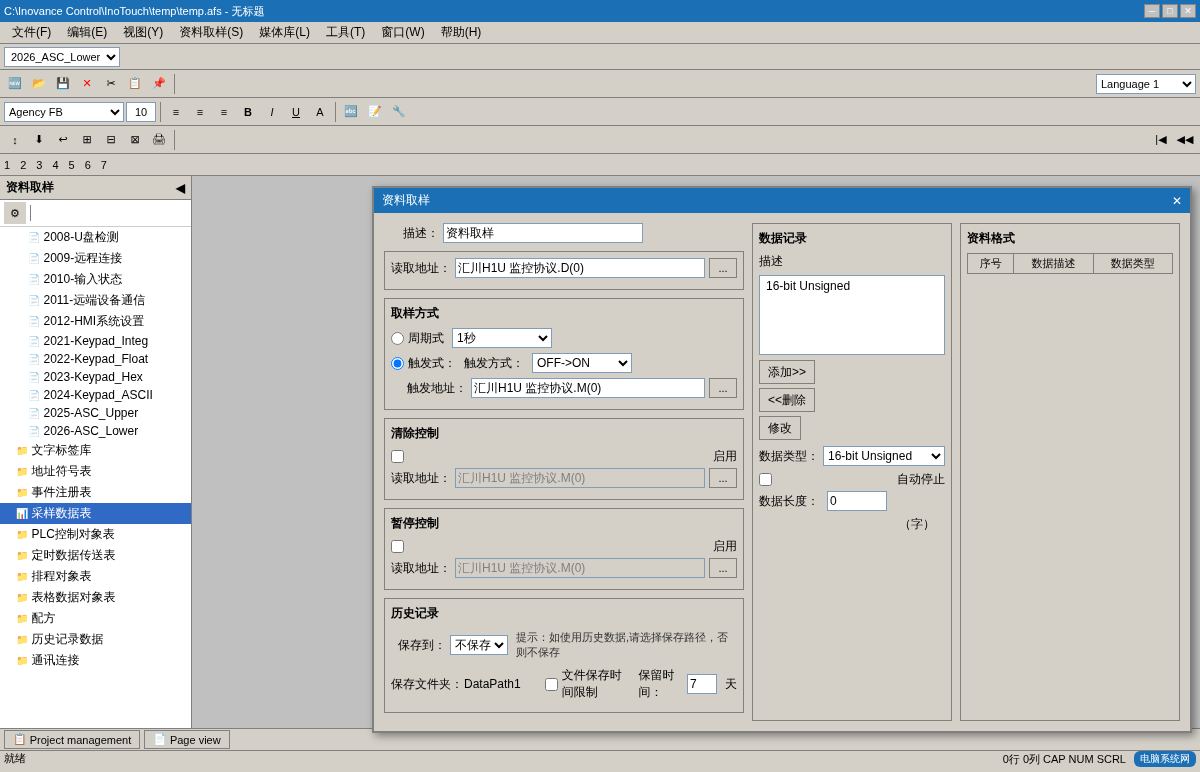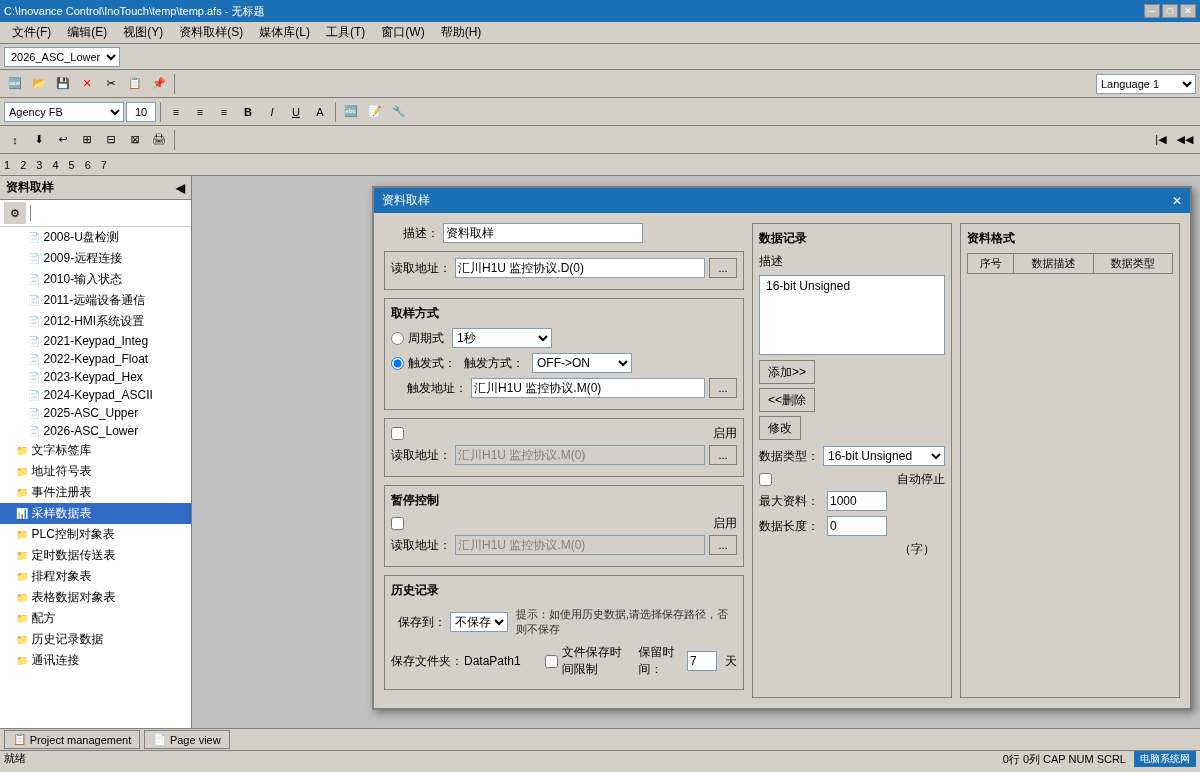--- a/index.html
+++ b/index.html
@@ -614,20 +614,21 @@
                 </select>
               </div>
               <div class="field-row" style="margin-left:16px;">
                 <span class="field-label">触发地址：</span>
                 <input class="field-input" type="text" value="汇川H1U 监控协议.M(0)" style="">
                 <button class="field-btn">...</button>
               </div>
             </div>
 
             <div class="section-group">
+              <div class="section-title">清除控制</div>
               <div class="checkbox-row">
                 <input type="checkbox" style="">
                 <span>启用</span>
               </div>
               <div class="field-row">
                 <span class="field-label">读取地址：</span>
                 <input class="field-input disabled" type="text" disabled="" value="汇川H1U 监控协议.M(0)" style="">
                 <button class="field-btn">...</button>
               </div>
             </div>
@@ -682,24 +683,20 @@
               </div>
               <div class="field-row">
                 <span>数据类型：</span>
                 <select class="select-field">
                   <option>16-bit Unsigned</option>
                 </select>
               </div>
               <div class="checkbox-row">
                 <input type="checkbox" style="">
                 <span>自动停止</span>
-              </div>
-              <div class="field-row">
-                <span>最大资料：</span>
-                <input class="field-input" type="text" style="width: 60px; flex: unset; margin-left: 4px;" value="1000">
               </div>
               <div class="field-row">
                 <span>数据长度：</span>
                 <input class="field-input" type="text" style="width: 60px; flex: unset; margin-left: 4px;" value="0">
               </div>
               <div class="field-row">
                 <span style="margin-left:auto;margin-right:10px;">（字）</span>
               </div>
             </div>
           </div>
@@ -735,15 +732,15 @@
   <div class="bottom-tab">
     <span>📄</span>
     <span>Page view</span>
   </div>
 </div>
 
 <div class="status-bar">
   <span>就绪</span>
   <div style="display:flex;align-items:center;gap:8px;">
     <span>0行 0列  CAP  NUM  SCRL</span>
-    <div style="background:#1a6fb5;color:white;padding:1px 6px;font-size:10px;border-radius:0;">电脑系统网</div>
+    <div style="background:#1a6fb5;color:white;padding:1px 6px;font-size:10px;border-radius:6px;">电脑系统网</div>
   </div>
 </div>
 
 </body></html>

